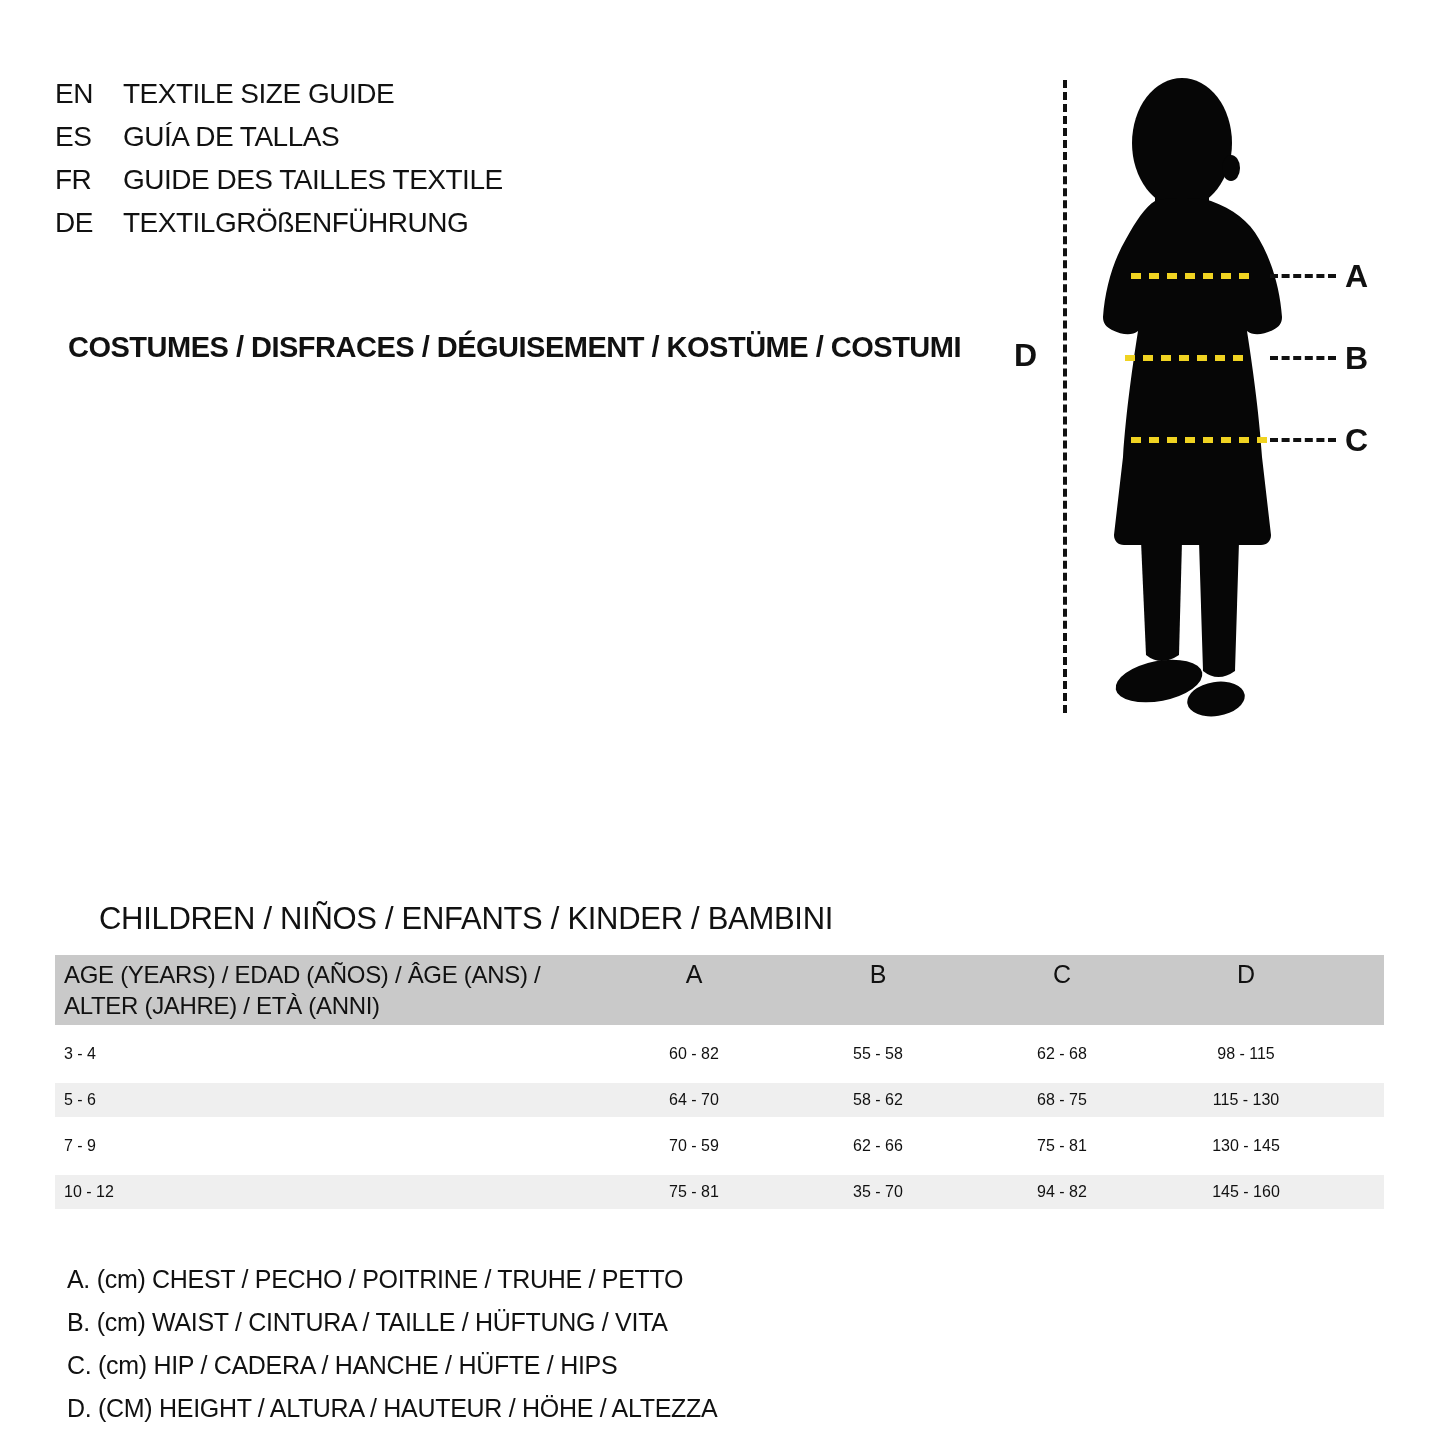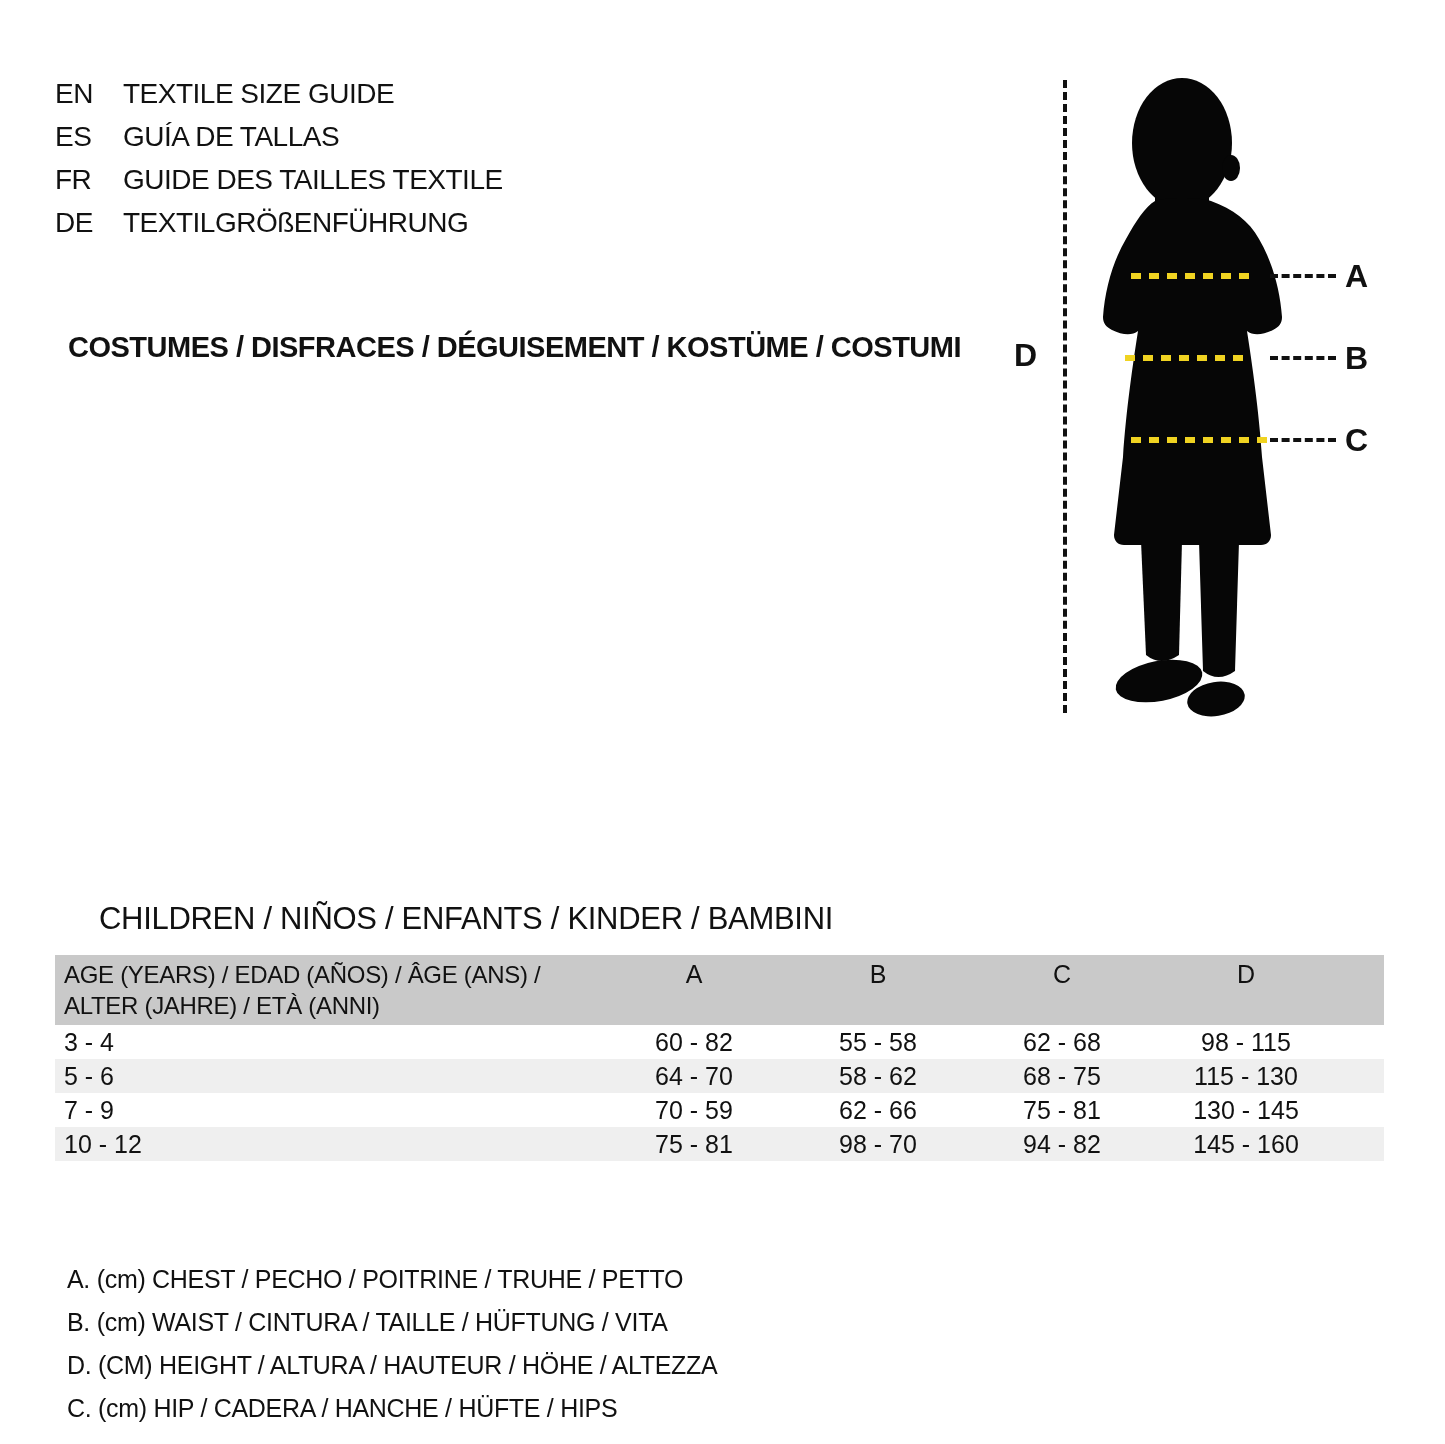--- a/index.html
+++ b/index.html
@@ -50,21 +50,21 @@
   }
   .size-table { position: absolute; left: 55px; top: 955px; width: 1329px; }
   .t-head {
     display: grid; grid-template-columns: 547px 184px 184px 184px 184px;
     background: var(--headerbg); height: 70px; align-items: start;
   }
   .age-head { padding: 4px 0 0 9px; font-size: 24px; line-height: 31px; letter-spacing: -0.3px; }
   .col-head { text-align: center; font-size: 25px; padding-top: 5px; }
   .t-row {
     display: grid; grid-template-columns: 547px 184px 184px 184px 184px;
-    height: 34px; align-items: center; font-size: 25px;
+    height: 34px; align-items: center; font-size: 16px; margin-top: 12px;
   }
   .t-row.alt { background: var(--altbg); }
   .age-cell { padding-left: 9px; }
   .val-cell { text-align: center; }
   
   .legend { position: absolute; left: 55px; top: 1258px; margin-left: 12px; }
   .legend-item { font-size: 25px; line-height: 43px; letter-spacing: -0.3px; white-space: nowrap; }
 </style>
 </head>
 <body>
@@ -174,26 +174,26 @@
     <div class="t-row">
       <div class="age-cell">7 - 9</div>
       <div class="val-cell">70 - 59</div>
       <div class="val-cell">62 - 66</div>
       <div class="val-cell">75 - 81</div>
       <div class="val-cell">130 - 145</div>
     </div>
     <div class="t-row alt">
       <div class="age-cell">10 - 12</div>
       <div class="val-cell">75 - 81</div>
-      <div class="val-cell">98 - 70</div>
+      <div class="val-cell">35 - 70</div>
       <div class="val-cell">94 - 82</div>
       <div class="val-cell">145 - 160</div>
     </div>
   </div>
 
   <div class="legend">
     <div class="legend-item">A. (cm) CHEST / PECHO / POITRINE / TRUHE / PETTO</div>
     <div class="legend-item">B. (cm) WAIST / CINTURA / TAILLE / HÜFTUNG / VITA</div>
+    <div class="legend-item">C. (cm) HIP / CADERA / HANCHE / HÜFTE / HIPS</div>
     <div class="legend-item">D. (CM) HEIGHT / ALTURA / HAUTEUR / HÖHE / ALTEZZA</div>
-    <div class="legend-item">C. (cm) HIP / CADERA / HANCHE / HÜFTE / HIPS</div>
   </div>
 
 </div>
 
 </body></html>

